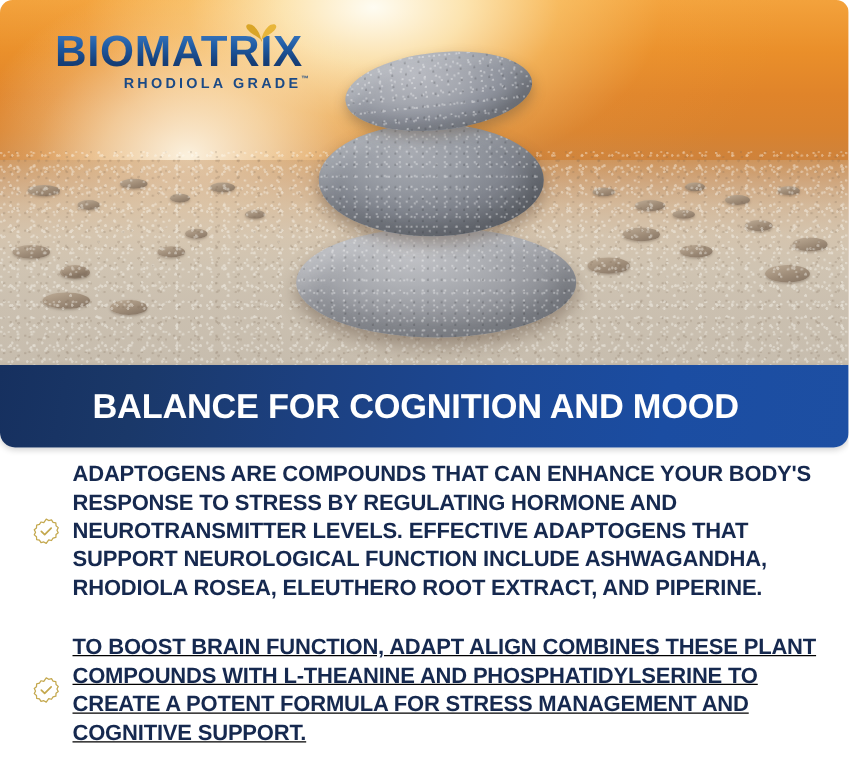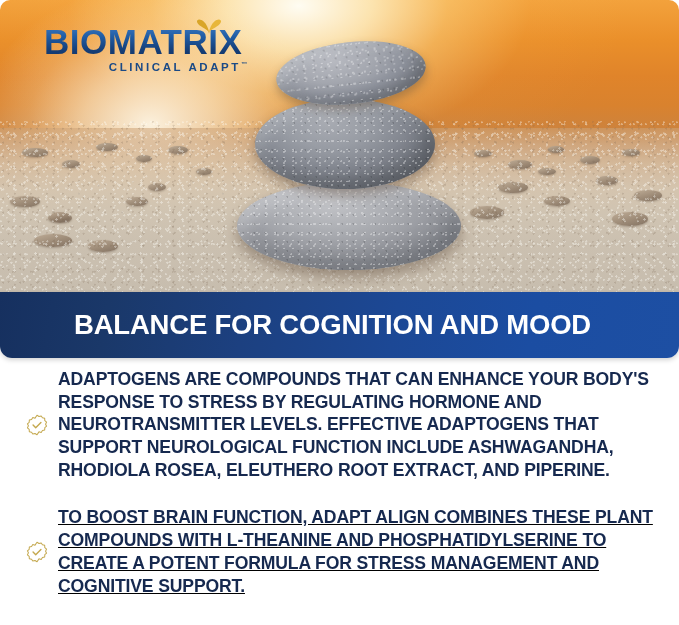--- a/index.html
+++ b/index.html
@@ -275,21 +275,21 @@
     <div class="stone stone-mid"></div>
     <div class="stone stone-top"></div>
 
     <div class="logo">
       <svg class="logo-butterfly" viewBox="0 0 26 16">
         <path d="M13 14 C12.2 10 10.6 6 7.4 3.2 C5.4 1.4 2.2 0.6 1.2 2.4 C0.3 4 2.2 6.4 4.6 8.1 C7.4 10.1 10.6 11.6 13 14 Z" fill="#d9a528"></path>
         <path d="M13 14 C13.8 10 15.4 6 18.6 3.2 C20.6 1.4 23.8 0.6 24.8 2.4 C25.7 4 23.8 6.4 21.4 8.1 C18.6 10.1 15.4 11.6 13 14 Z" fill="#e8b63a"></path>
         <path d="M12.6 13.6 L13 15.6 L13.4 13.6 Z" fill="#b98a1c"></path>
       </svg>
       <div class="logo-word">BIOMATRIX</div>
-      <div class="logo-sub"><span>CLINICAL ADAPT</span><span class="logo-tm">™</span></div>
+      <div class="logo-sub"><span>RHODIOLA GRADE</span><span class="logo-tm">™</span></div>
     </div>
   </div>
 
   <div class="banner">
     <div class="banner-title">BALANCE FOR COGNITION AND MOOD</div>
   </div>
 
   <div class="content">
 
     <div class="bullet-row">

